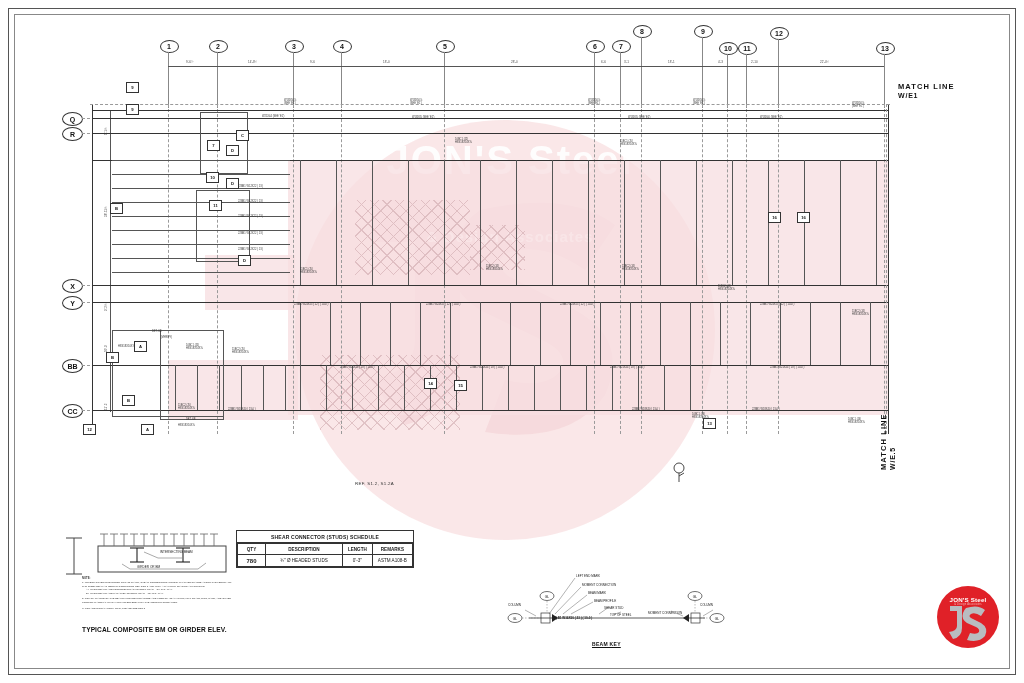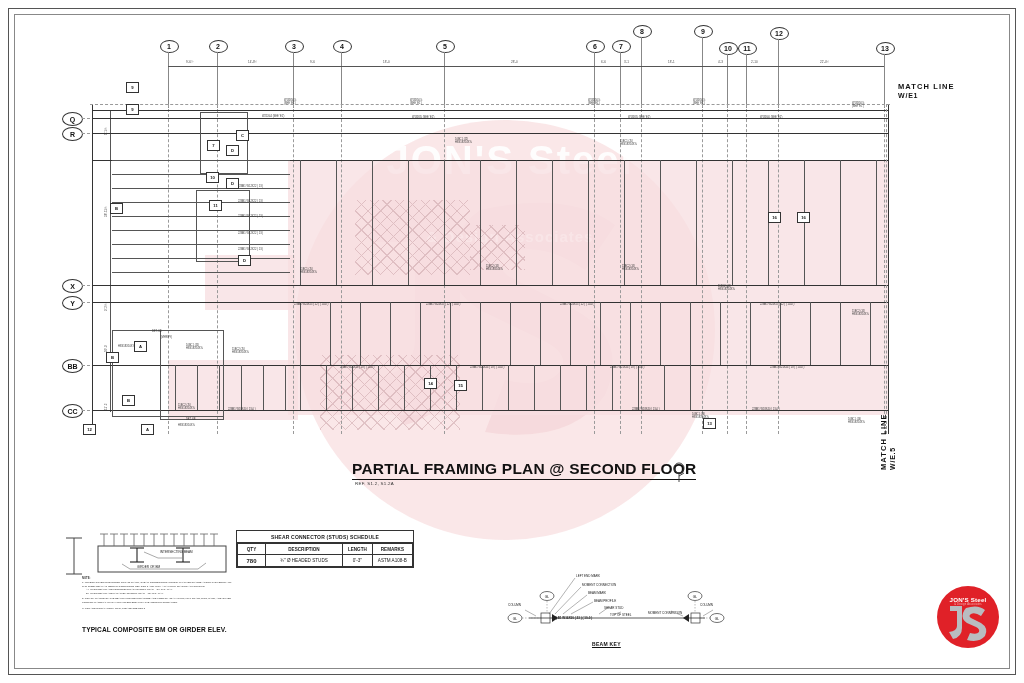--- a/index.html
+++ b/index.html
@@ -311,21 +311,20 @@
       <div class="beam-v" style="left: 888px; top: 104px; height: 330px;"></div>
     </div>
 
   <div class="hdash" style="left:90px;top:104px;width:800px;"></div>
   <div class="ml" style="left:898px;top:82px;">MATCH LINE</div>
   <div class="ml-sub" style="left:898px;top:92px;">W/E1</div>
   <div class="vdash" style="left:886px;top:104px;height:330px;"></div>
   <div class="ml rot90" style="left:879px;top:470px;">MATCH LINE</div>
   <div class="ml-sub rot90" style="left:889px;top:470px;">W/E.5</div>
 
-  <div class="title">PARTIAL FRAMING PLAN @ SECOND FLOOR</div>
   <div class="title-ref">REF. S1.2, S1.2A</div>
   <svg style="position:absolute;left:672px;top:462px;width:16px;height:20px;">
     <circle cx="7" cy="6" r="5" fill="none" stroke="#333" stroke-width="0.9"></circle>
     <line x1="7" y1="11" x2="7" y2="20" stroke="#333" stroke-width="0.9"></line>
     <line x1="7" y1="14" x2="12" y2="11" stroke="#333" stroke-width="0.9"></line>
   </svg>
 
   <div class="sched">
     <div class="hdr">SHEAR CONNECTOR (STUDS) SCHEDULE</div>
     <table>

